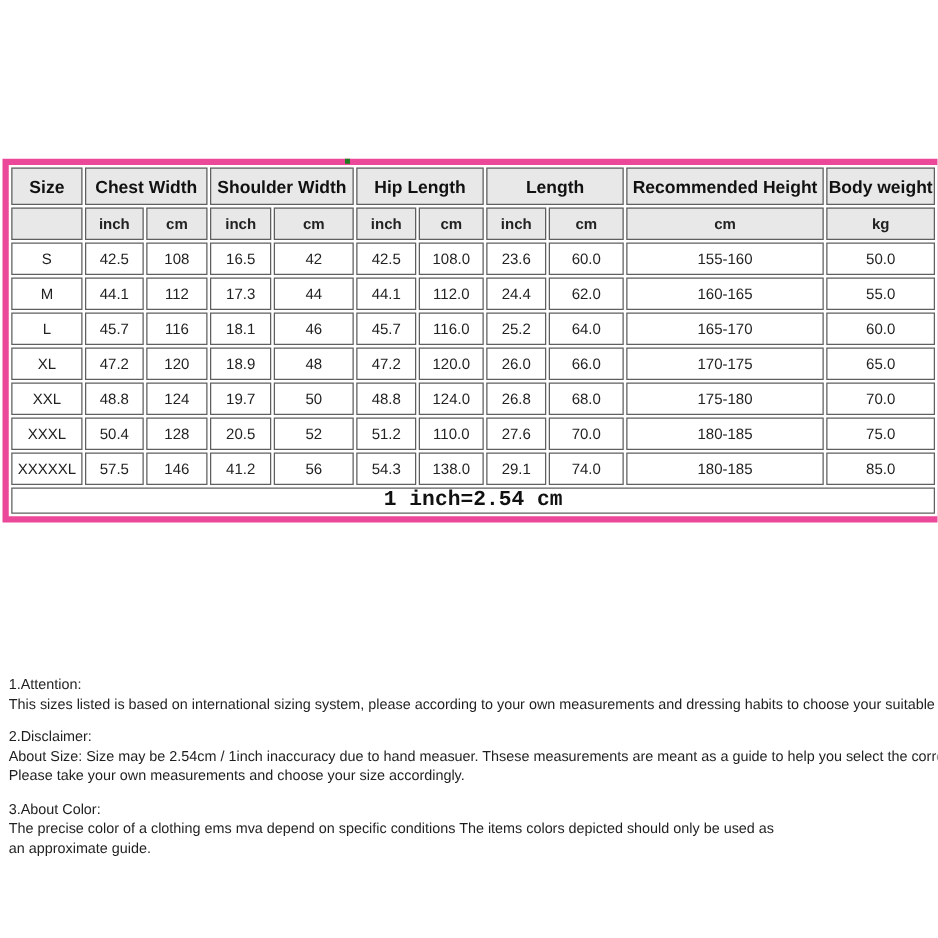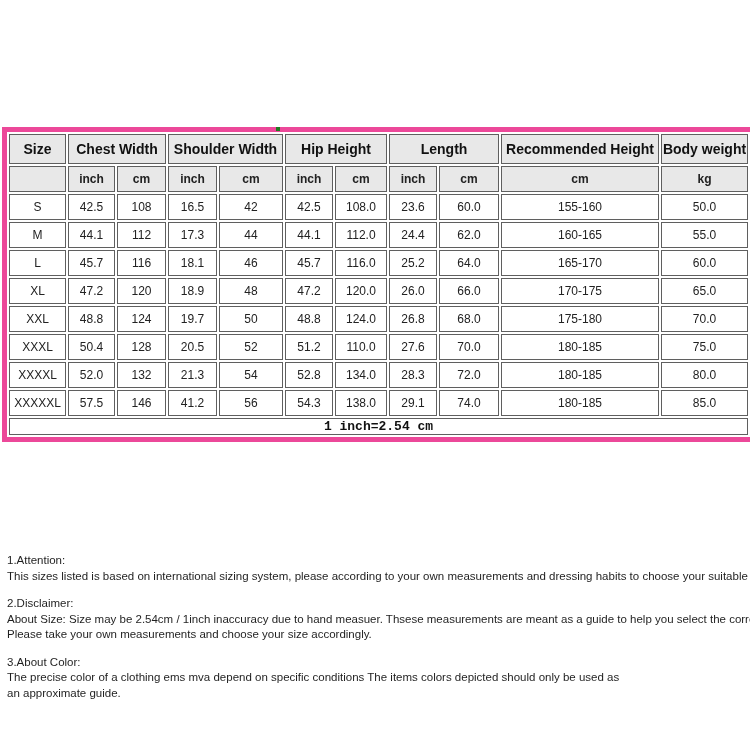--- a/index.html
+++ b/index.html
@@ -47,37 +47,37 @@
   td.data-cell {
     background: #ffffff;
     font-size: 12px;
     height: 26px;
     color: #222;
   }
   td.footnote-cell {
     background: #ffffff;
     font-family: "Liberation Mono", "DejaVu Sans Mono", monospace;
     font-weight: bold;
-    font-size: 13px;
+    font-size: 17px;
     color: #111;
   }
   td.footnote-cell.fn1 { height: 17px; }
   td.footnote-cell.fn2 { height: 14px; }
 
   
   .green-marker {
     position: absolute;
     left: 276px; top: 127px;
     width: 4px; height: 4px;
     background: #1e7a1e;
   }
 
   
   .notes { position: absolute; left: 7px; top: 541px; width: 743px; }
-  .note-section { margin-bottom: 11px; margin-top: 12px; }
+  .note-section { margin-bottom: 11px; }
   .note-heading {
     font-size: 11.5px;
     line-height: 15.5px;
     color: #1f1f1f;
     white-space: nowrap;
   }
   .note-line {
     font-size: 11.5px;
     line-height: 15.5px;
     color: #1f1f1f;
@@ -102,21 +102,21 @@
           <col style="width:48px">
           <col style="width:60px">
         <col style="width:158px">
           <col style="width:87px">
       </colgroup>
       <thead>
         <tr>
           <th class="group-hdr">Size</th>
           <th class="group-hdr" colspan="2">Chest Width</th>
           <th class="group-hdr" colspan="2">Shoulder Width</th>
-          <th class="group-hdr" colspan="2">Hip Height</th>
+          <th class="group-hdr" colspan="2">Hip Length</th>
           <th class="group-hdr" colspan="2">Length</th>
           <th class="group-hdr">Recommended Height</th>
           <th class="group-hdr">Body weight</th>
         </tr>
         <tr>
           <th class="unit-hdr"></th>
           <th class="unit-hdr">inch</th>
           <th class="unit-hdr">cm</th>
           <th class="unit-hdr">inch</th>
           <th class="unit-hdr">cm</th>
@@ -199,33 +199,20 @@
             <td class="data-cell">50.4</td>
             <td class="data-cell">128</td>
             <td class="data-cell">20.5</td>
             <td class="data-cell">52</td>
             <td class="data-cell">51.2</td>
             <td class="data-cell">110.0</td>
             <td class="data-cell">27.6</td>
             <td class="data-cell">70.0</td>
             <td class="data-cell">180-185</td>
             <td class="data-cell">75.0</td>
-          </tr>
-          <tr>
-            <td class="data-cell">XXXXL</td>
-            <td class="data-cell">52.0</td>
-            <td class="data-cell">132</td>
-            <td class="data-cell">21.3</td>
-            <td class="data-cell">54</td>
-            <td class="data-cell">52.8</td>
-            <td class="data-cell">134.0</td>
-            <td class="data-cell">28.3</td>
-            <td class="data-cell">72.0</td>
-            <td class="data-cell">180-185</td>
-            <td class="data-cell">80.0</td>
           </tr>
           <tr>
             <td class="data-cell">XXXXXL</td>
             <td class="data-cell">57.5</td>
             <td class="data-cell">146</td>
             <td class="data-cell">41.2</td>
             <td class="data-cell">56</td>
             <td class="data-cell">54.3</td>
             <td class="data-cell">138.0</td>
             <td class="data-cell">29.1</td>

